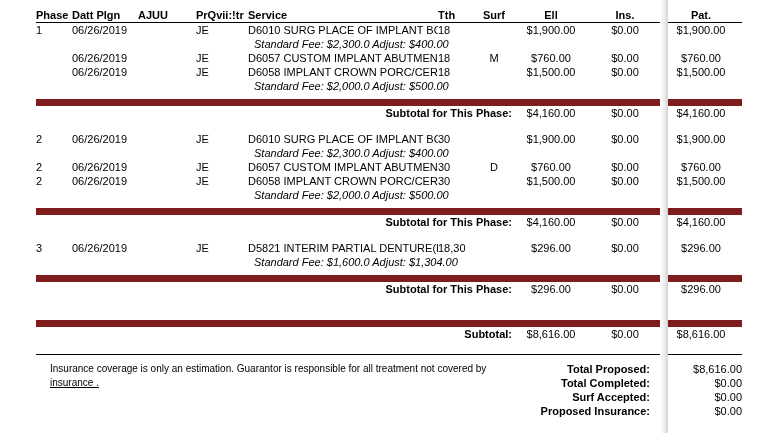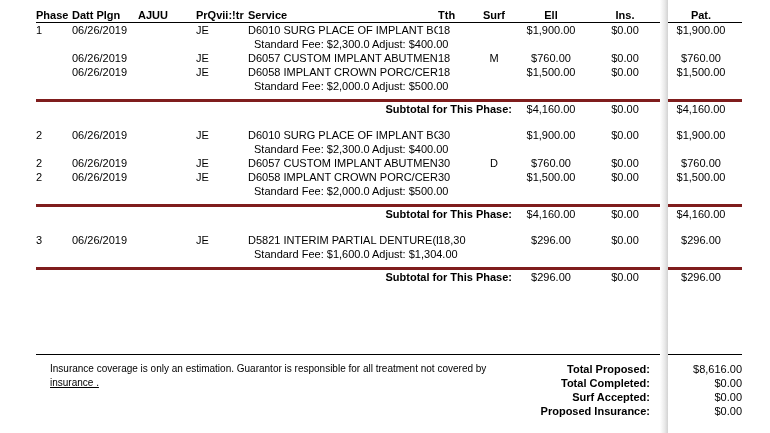--- a/index.html
+++ b/index.html
@@ -65,31 +65,31 @@
   col.c-prov  { width: 52px; }
   col.c-serv  { width: 190px; }
   col.c-tth   { width: 38px; }
   col.c-surf  { width: 36px; }
   col.c-fee   { width: 78px; }
   col.c-ins   { width: 70px; }
   col.c-pat   { width: 82px; }
 
   tr.row td { height: 14px; }
   tr.note td { height: 14px; }
-  .note-text { padding-left: 6px; }
+  .note-text { padding-left: 6px; font-style: italic; }
   .spacer td { height: 12px; }
   .spacer-sm td { height: 6px; }
 
   .sub-label {
     text-align: right;
     font-weight: bold;
     padding-right: 10px;
   }
   .rule-top {
-    border-top: 3px solid #7f1d1d;
+    border-top: 7px solid #7f1d1d;
   }
 
   .footer-wrap {
     position: absolute;
     left: 36px;
     top: 354px;
     width: 706px;
   }
   .footer-rule {
     border-top: 1px solid #000;
@@ -307,20 +307,26 @@
           <td class="num rule-top">$296.00</td>
         </tr>
 
         <tr class="spacer">
             <td colspan="10"></td>
           </tr>
         <tr class="spacer">
             <td colspan="10"></td>
           </tr>
 
+        <tr>
+          <td colspan="7" class="sub-label rule-top">Subtotal:</td>
+          <td class="num rule-top">$8,616.00</td>
+          <td class="num rule-top">$0.00</td>
+          <td class="num rule-top">$8,616.00</td>
+        </tr>
       </tbody>
     </table>
   </div>
 
   <div class="footer-wrap">
     <div class="footer-rule"></div>
 
     <div class="disclaimer">
       <div>Insurance coverage is only an estimation. Guarantor is responsible for all treatment not covered by</div>
       <div class="u">insurance .</div>

